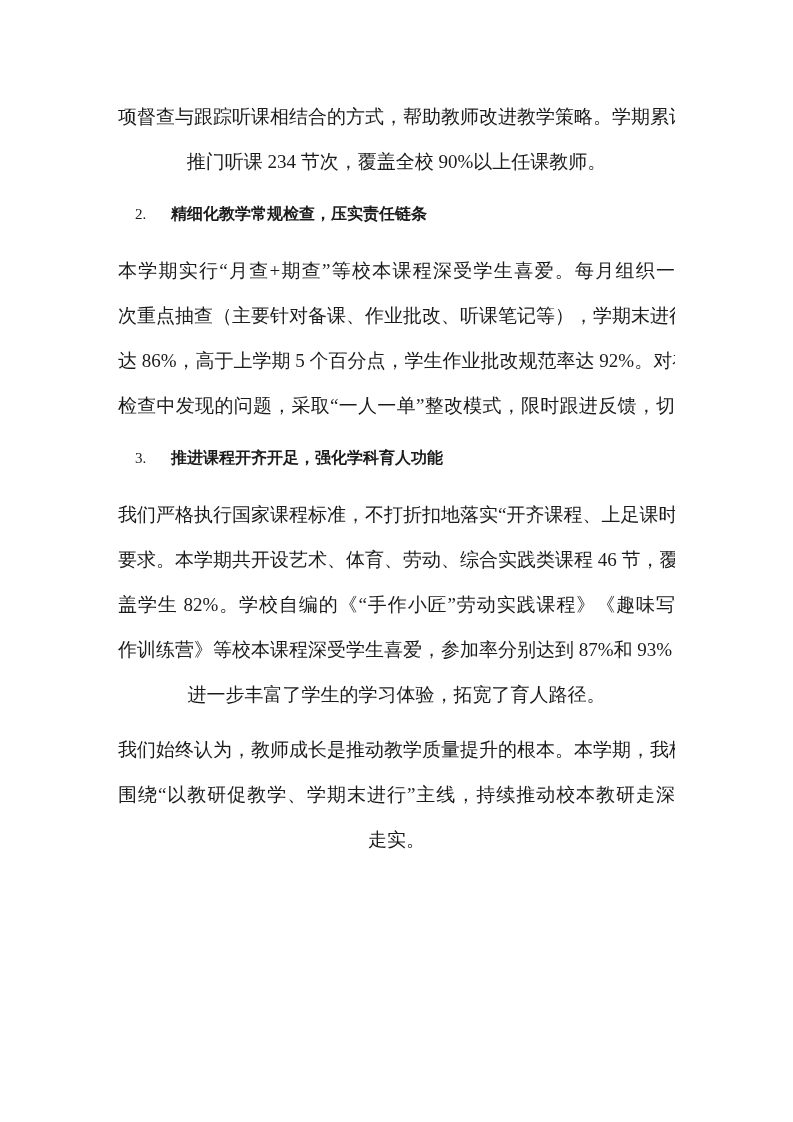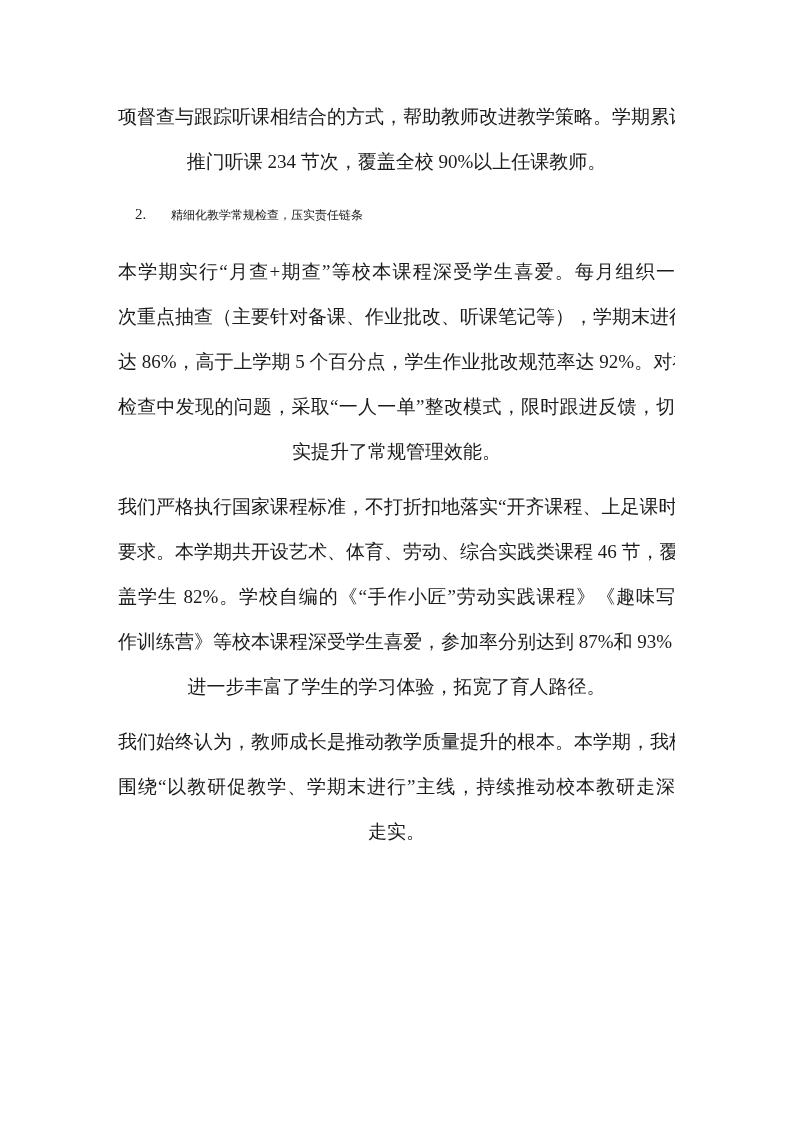--- a/index.html
+++ b/index.html
@@ -51,22 +51,22 @@
   }
   .h-number {
     display: inline-block;
     width: 36px;
     font-size: 15px;
     font-weight: normal;
     color: #1b1b1b;
     font-family: "Liberation Serif", "DejaVu Serif", serif;
   }
   .h-text {
-    font-size: 12px;
-    font-weight: normal;
+    font-size: 16px;
+    font-weight: bold;
   }
   .h-sec {
     font-size: 20px;
     font-weight: bold;
   }
 </style>
 </head>
 <body>
 
 <div class="page">
@@ -79,23 +79,25 @@
 
     <div class="heading h-num">
       <span class="h-number">2.</span><span class="h-text">精细化教学常规检查，压实责任链条</span>
     </div>
 
     <p class="para">
       <span class="jline">本学期实行“月查+期查”等校本课程深受学生喜爱。每月组织一</span>
       <span class="jline">次重点抽查（主要针对备课、作业批改、听课笔记等），学期末进行</span>
       <span class="jline">达 86%，高于上学期 5 个百分点，学生作业批改规范率达 92%。对在</span>
       <span class="jline">检查中发现的问题，采取“一人一单”整改模式，限时跟进反馈，切</span>
-      <span class="lline">实提升了常规管理效能。</span>
     </p>
 
+    <div class="heading h-num">
+      <span class="h-number">3.</span><span class="h-text">推进课程开齐开足，强化学科育人功能</span>
+    </div>
 
     <p class="para">
       <span class="jline">我们严格执行国家课程标准，不打折扣地落实“开齐课程、上足课时”</span>
       <span class="jline">要求。本学期共开设艺术、体育、劳动、综合实践类课程 46 节，覆</span>
       <span class="jline">盖学生 82%。学校自编的《“手作小匠”劳动实践课程》《趣味写</span>
       <span class="jline">作训练营》等校本课程深受学生喜爱，参加率分别达到 87%和 93%，</span>
       <span class="lline">进一步丰富了学生的学习体验，拓宽了育人路径。</span>
     </p>
 
 

